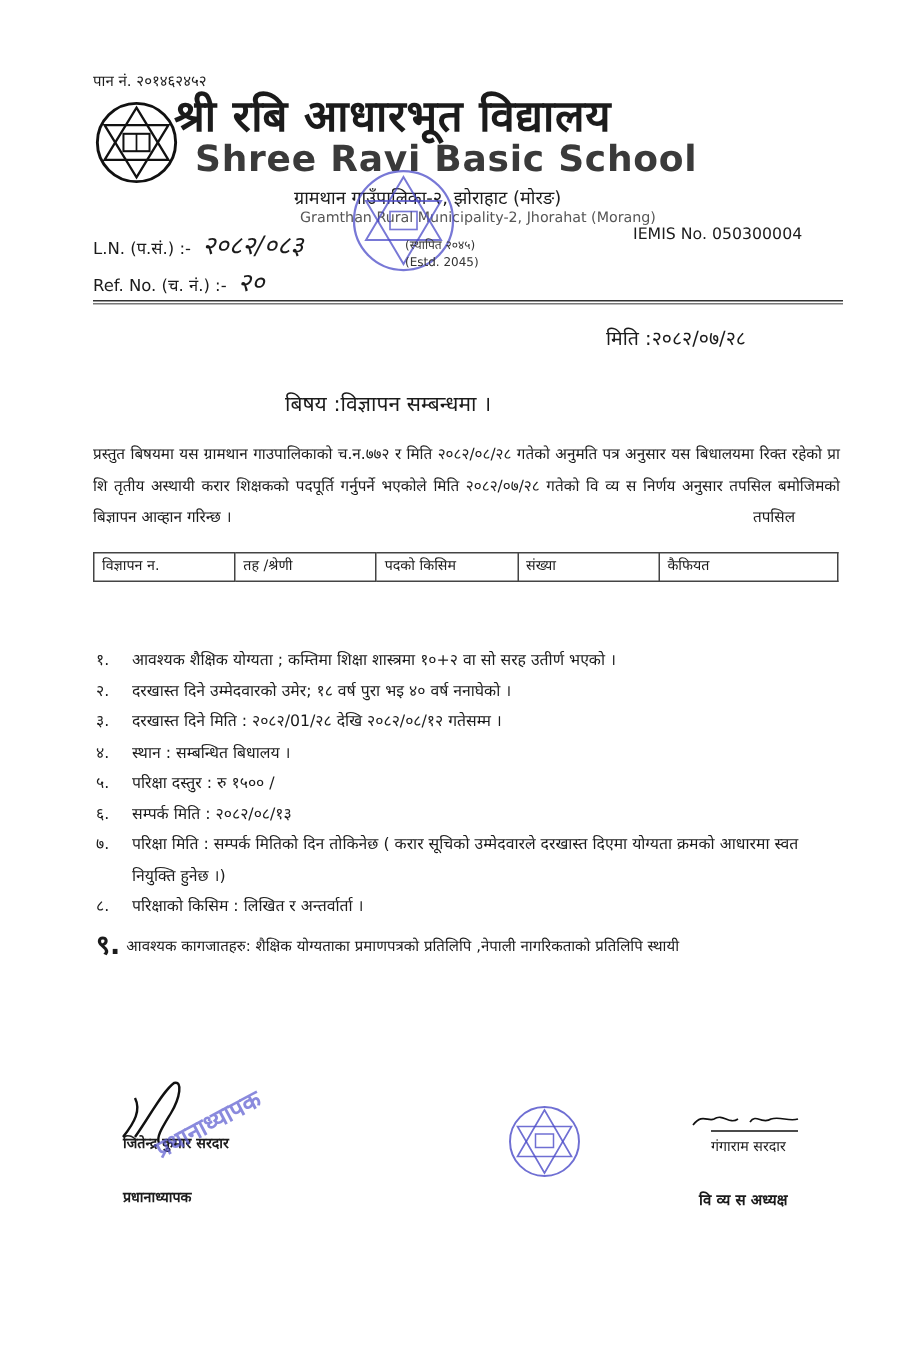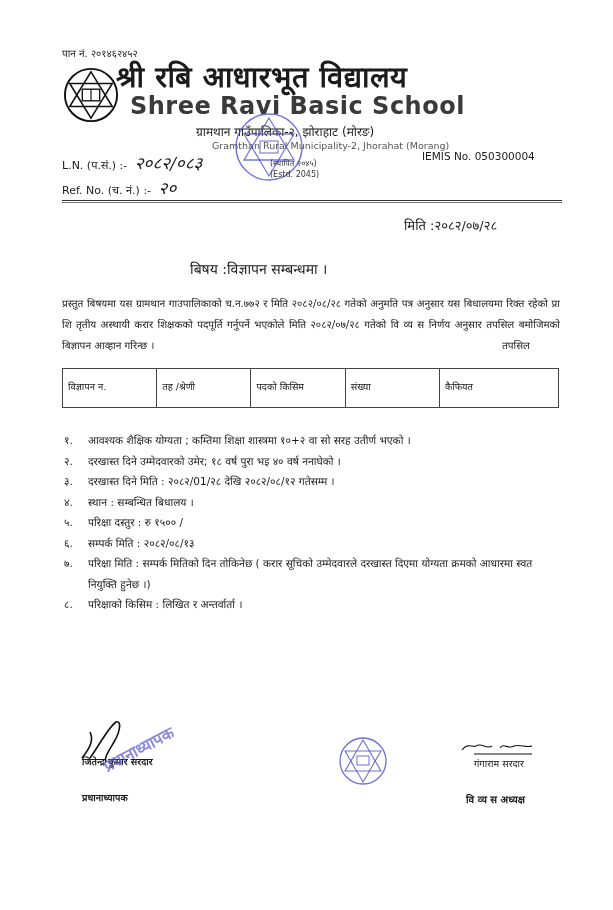--- a/index.html
+++ b/index.html
@@ -3,35 +3,35 @@
 <meta charset="utf-8">
 <style>
   html,body{margin:0;padding:0;background:#fff;}
   body{width:613px;height:910px;position:relative;overflow:hidden;font-family:"DejaVu Sans",sans-serif;color:#1b1b1b;}
   .abs{position:absolute;}
   #pan{left:62px;top:46px;font-size:10px;}
   #logo{left:62px;top:66px;width:58px;height:58px;}
   #title-np{left:116px;top:56px;font-size:29px;font-weight:bold;letter-spacing:0.5px;white-space:nowrap;}
   #title-en{left:130px;top:92px;font-size:24px;font-weight:bold;color:#3a3a3a;white-space:nowrap;letter-spacing:0.5px;}
   #addr-np{left:196px;top:123px;font-size:12px;white-space:nowrap;}
-  #addr-en{left:212px;top:140px;font-size:9.5px;color:#555;white-space:nowrap;text-align:right;}
+  #addr-en{left:200px;top:140px;font-size:9.5px;color:#555;white-space:nowrap;text-align:right;}
   #ln{left:62px;top:151px;font-size:11px;white-space:nowrap;}
   #ln .hw{font-size:17px;font-style:italic;font-family:"DejaVu Serif",serif;margin-left:4px;}
   #estd{left:270px;top:158px;font-size:8px;color:#333;white-space:nowrap;line-height:11px;}
   #iemis{left:422px;top:150px;font-size:10.5px;white-space:nowrap;}
   #ref{left:62px;top:176px;font-size:11px;white-space:nowrap;}
   #ref .hw{font-size:17px;font-style:italic;font-family:"DejaVu Serif",serif;margin-left:4px;}
   #rule{left:62px;top:200px;width:500px;height:0;border-top:1.5px solid #333;border-bottom:1px solid #777;padding-top:1px;}
   #stamp-top{left:232px;top:110px;width:74px;height:74px;}
   #date{left:404px;top:216px;font-size:13px;white-space:nowrap;}
   #subject{left:190px;top:259px;font-size:14px;white-space:nowrap;}
   #para{left:62px;top:293px;width:498px;font-size:10.2px;line-height:21px;text-align:justify;}
   #para .tail{position:absolute;right:30px;bottom:0;}
   table#ad{position:absolute;left:62px;top:368px;width:497px;border-collapse:collapse;font-size:9.5px;}
-  #ad td{border:1px solid #444;padding:11px 5px;vertical-align:top;height:16px;}
+  #ad td{border:1px solid #444;padding:1px 5px;vertical-align:top;height:16px;}
   #ad tr.body td{height:22px;}
   #list{left:64px;top:430px;width:500px;font-size:10.5px;}
   .li{display:flex;line-height:20.5px;}
   .li .n{width:24px;flex:none;}
   .li .t{flex:1;}
   #docs{left:64px;top:622px;width:500px;font-size:10px;line-height:18.5px;}
   #docs .big{font-size:18px;font-weight:bold;vertical-align:-2px;margin-right:4px;}
   #docs .ind{padding-left:24px;}
   #sig1{left:60px;top:718px;width:80px;height:52px;}
   #name1{left:82px;top:755px;font-size:9.5px;font-weight:bold;white-space:nowrap;}
@@ -131,20 +131,21 @@
       <span class="n">७.</span>
       <span class="t">परिक्षा मिति :  सम्पर्क मितिको दिन तोकिनेछ ( करार सूचिको उम्मेदवारले दरखास्त दिएमा  योग्यता क्रमको आधारमा स्वत नियुक्ति हुनेछ ।)</span>
     </div>
   <div class="li">
       <span class="n">८.</span>
       <span class="t">परिक्षाको किसिम : लिखित र अन्तर्वार्ता ।</span>
     </div>
 </div>
 
 <div class="abs" id="docs">
+  <div><span class="big">९.</span><span>आवश्यक कागजातहरु: शैक्षिक योग्यताका प्रमाणपत्रको प्रतिलिपि ,नेपाली नागरिकताको प्रतिलिपि स्थायी</span></div>
 </div>
 
 <svg class="abs" id="sig1" viewBox="0 0 80 52">
   <path d="M22 40 C30 30 34 22 30 14 M30 40 C40 26 48 10 56 4 C62 2 60 14 54 24 C48 34 44 40 46 44" fill="none" stroke="#111" stroke-width="1.6"></path>
 </svg>
 <div class="abs" id="name1">जितेन्द्र कुमार सरदार</div>
 <div class="abs" id="stamp-blue">प्रधानाध्यापक</div>
 <div class="abs" id="role1">प्रधानाध्यापक</div>
 
 <svg class="abs" id="stamp-bottom" viewBox="0 0 52 52">

